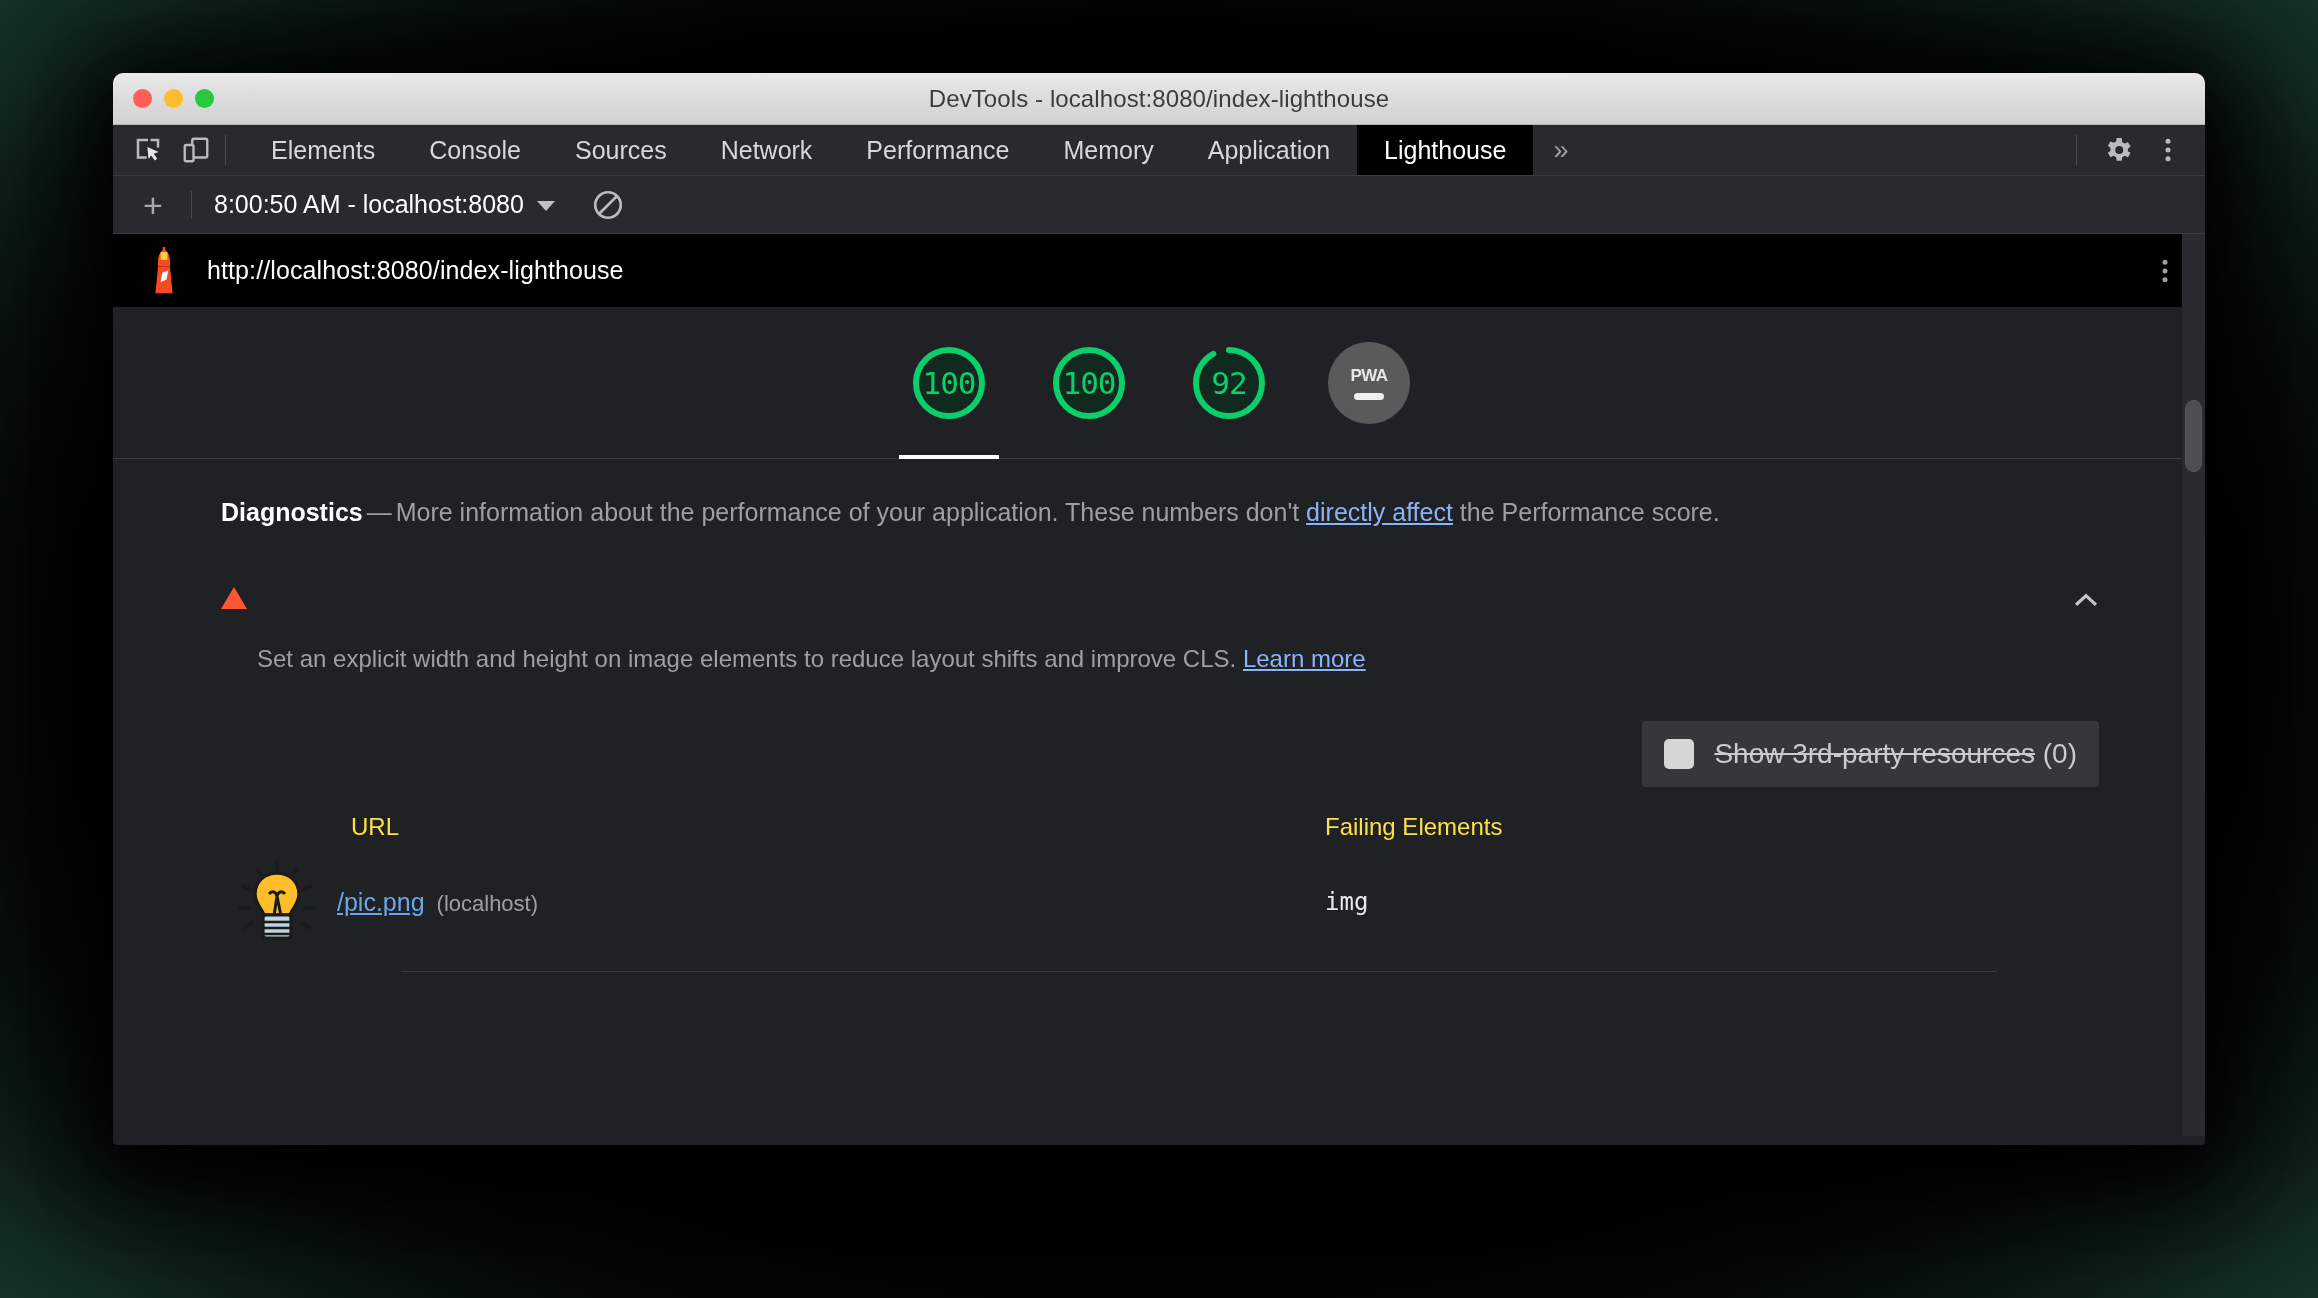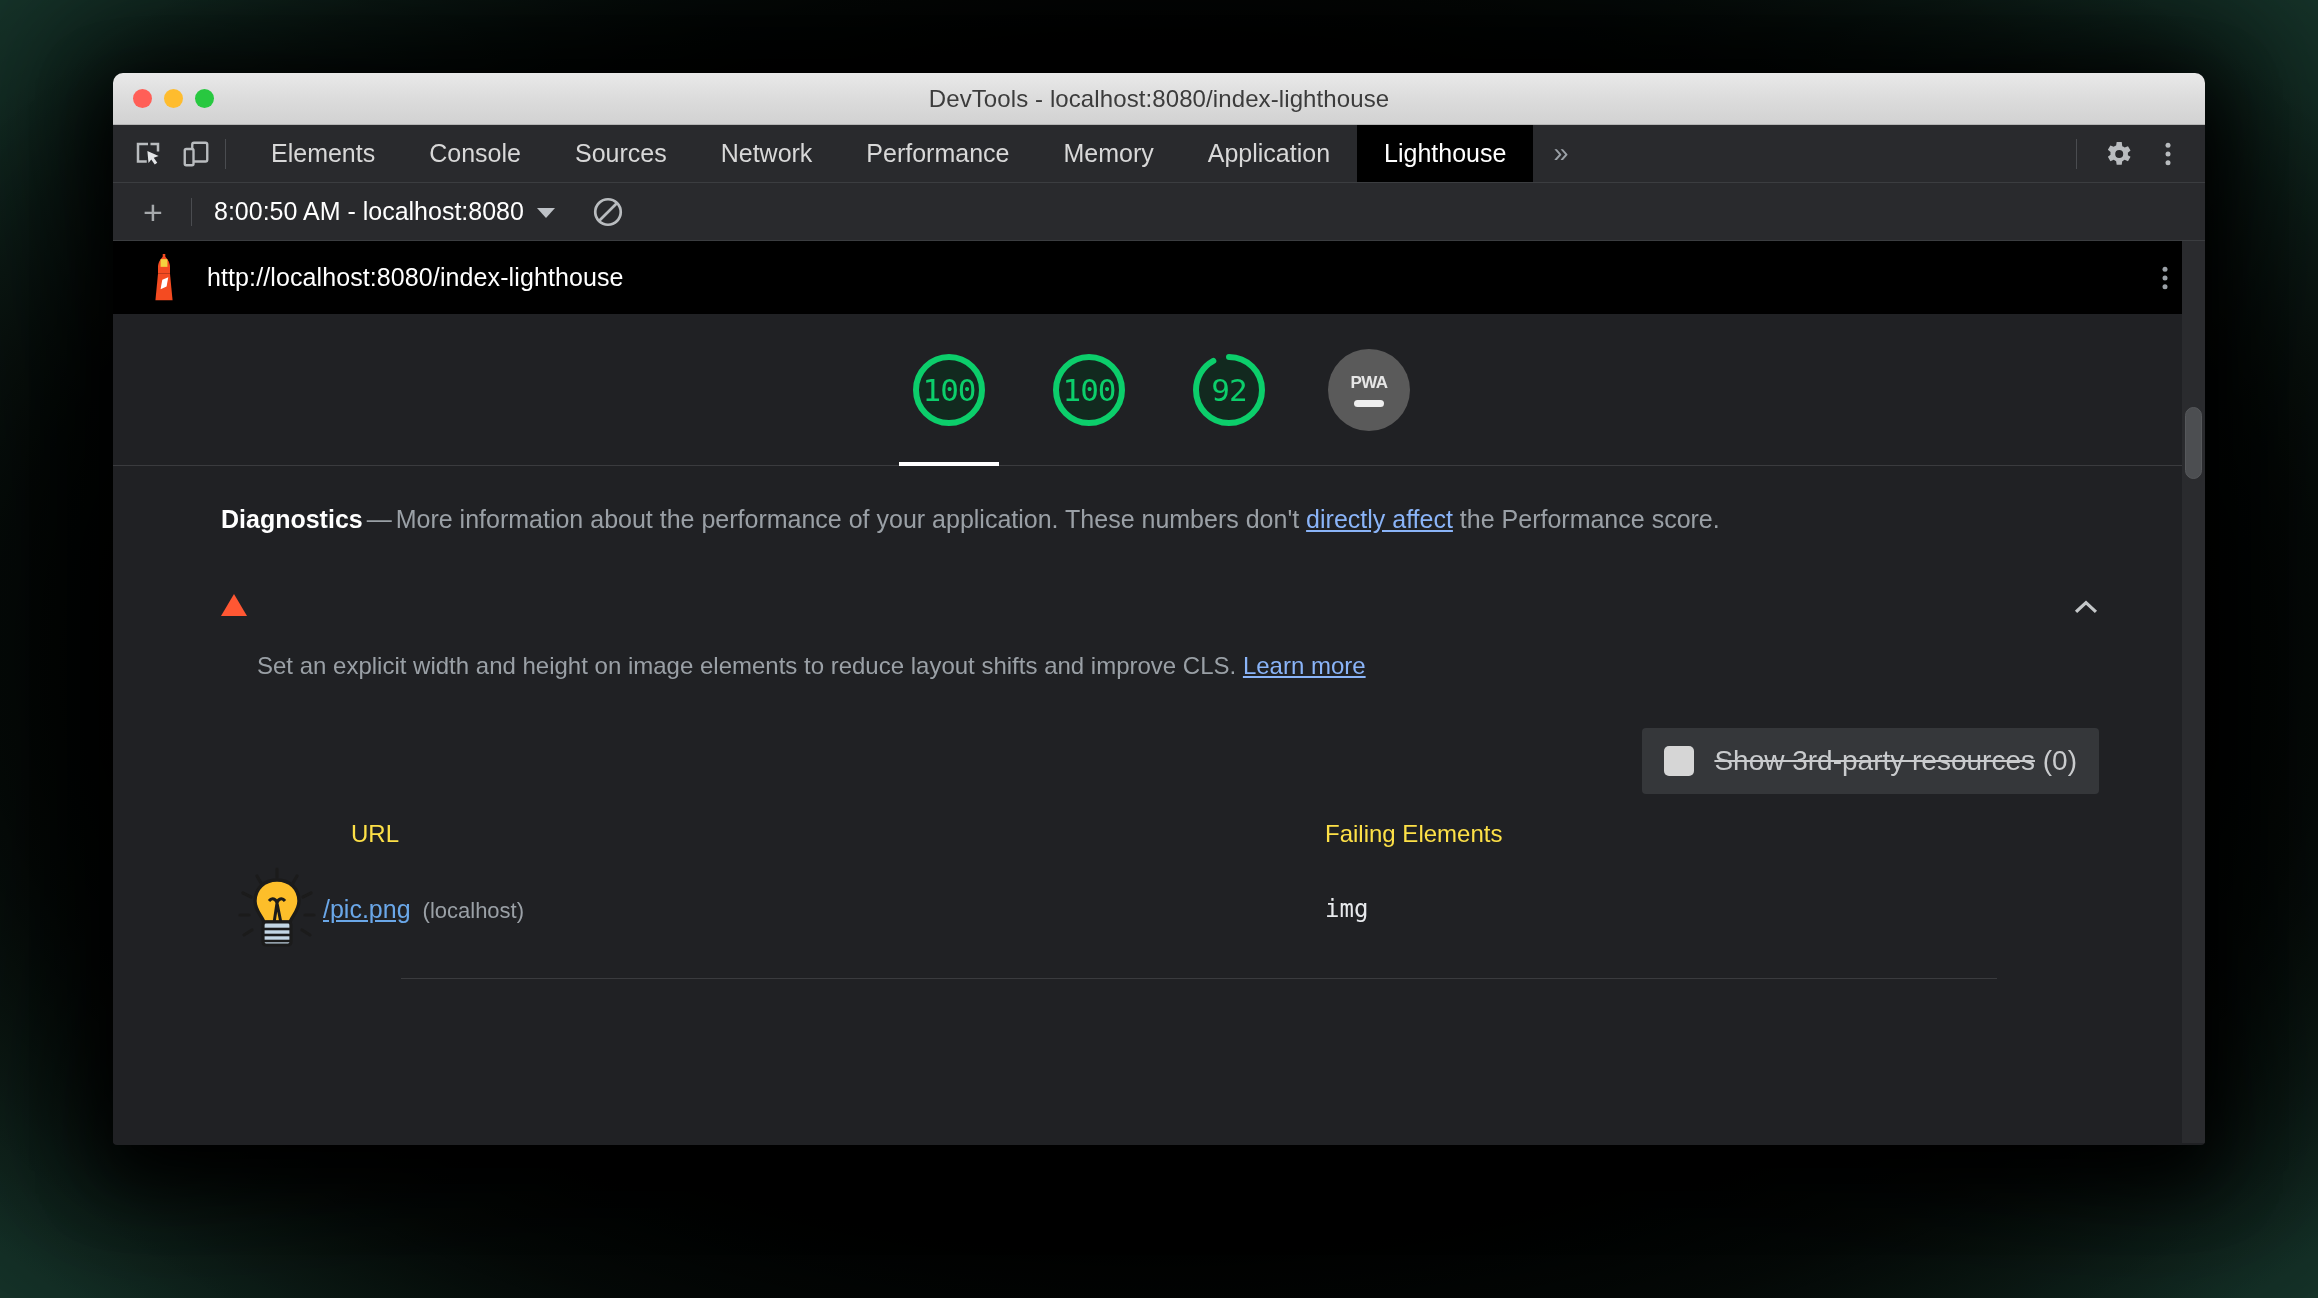--- a/index.html
+++ b/index.html
@@ -67,21 +67,21 @@
     text-align: center;
     font-size: 24px;
     color: #3c3c3c;
     letter-spacing: 0.1px;
   }
 
   
   .devtools-tabbar {
     display: flex;
     align-items: stretch;
-    height: 58px;
+    height: 51px;
     background: #292a2d;
     border-bottom: 1px solid #3b3d40;
   }
   .tool-icons {
     display: flex;
     align-items: center;
     gap: 6px;
     padding: 0 10px 0 14px;
   }
   .tool-icon-btn {
@@ -341,21 +341,21 @@
     gap: 0;
   }
   .thumb {
     width: 92px; height: 92px;
     flex: none;
     display: flex; align-items: center; justify-content: center;
     margin-left: -26px;
   }
   .url-cell-text {
     display: flex; align-items: baseline; gap: 12px;
-    margin-left: 0;
+    margin-left: 14px;
   }
   .url-link { font-size: 25px; color: #6aa7e8; }
   .url-host { font-size: 22px; color: #9aa0a6; }
   .fail-el {
     font-family: "DejaVu Sans Mono", monospace;
     font-size: 24px;
     color: #e8eaed;
   }
   .table-rule {
     margin: 14px 104px 0 144px;

